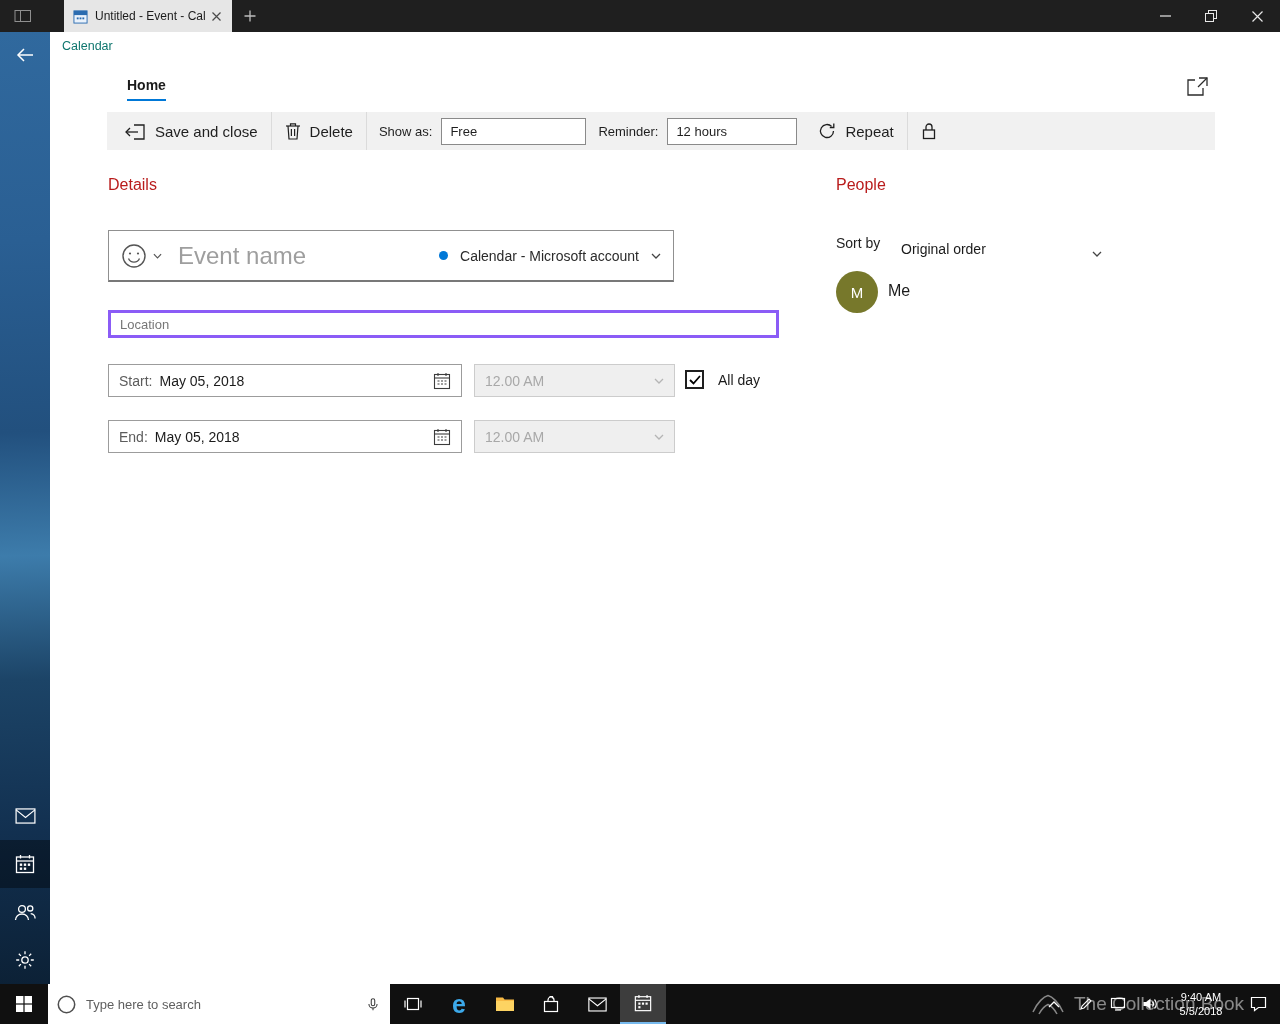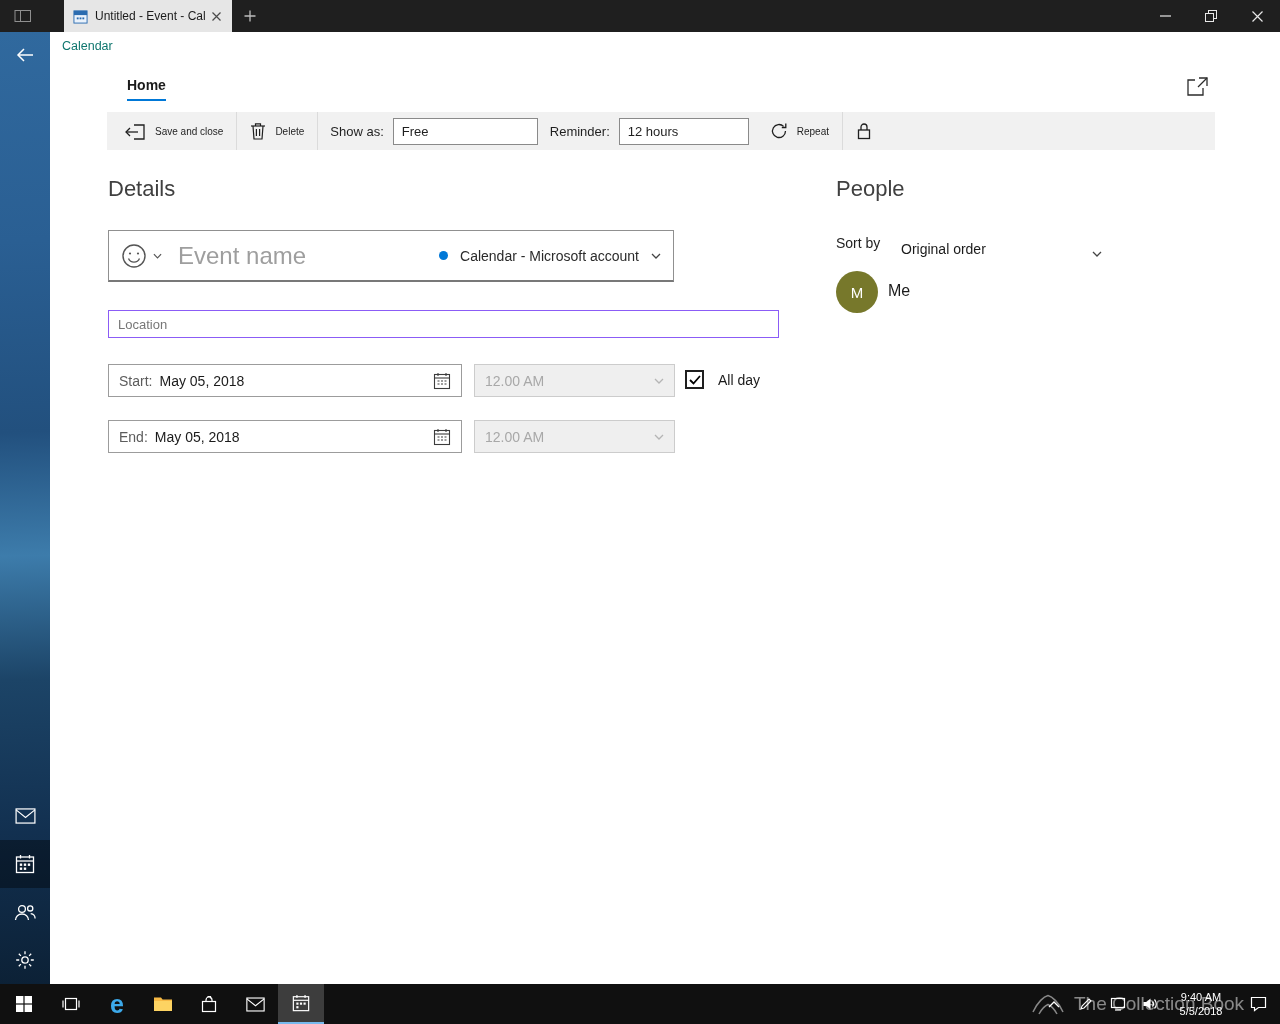--- a/index.html
+++ b/index.html
@@ -36,47 +36,47 @@
 
   .app-title { position:absolute; left:62px; top:39px; font-size:12.5px; color:#0f766e; z-index:11; }
   .home-tab { position:absolute; left:127px; top:77px; font-size:14px; font-weight:bold;
     color:#1b1b1b; padding-bottom:6px; border-bottom:2px solid #0078d7; z-index:11; }
   .popout-btn { position:absolute; left:1184px; top:74px; width:26px; height:24px; z-index:11;
     display:flex; align-items:center; justify-content:center; }
 
   
   .toolbar { position:absolute; left:107px; top:112px; width:1108px; height:38px;
     background:#f1f1f1; display:flex; align-items:center; z-index:11; padding-left:4px; }
-  .tb-btn { display:flex; align-items:center; gap:9px; font-size:10px; color:#1f1f1f;
+  .tb-btn { display:flex; align-items:center; gap:9px; font-size:15px; color:#1f1f1f;
     padding:0 13px; height:38px; }
   .tb-sep { width:1px; height:38px; background:#dbdbdb; }
   .tb-label { font-size:13px; color:#1f1f1f; margin-left:12px; }
   .tb-combo { height:27px; background:#fff; border:1px solid #8a8a8a; margin-left:9px;
     display:flex; align-items:center; padding:0 8px; font-size:13px; color:#1f1f1f; }
   .w145 { width:145px; } .w130 { width:130px; }
   .lock-btn { width:42px; height:38px; display:flex; align-items:center; justify-content:center; }
 
   
-  .section-h { position:absolute; font-size:22px; color:#404040; z-index:11; }
+  .section-h { position:absolute; font-size:16px; color:#b91c1c; z-index:11; }
   .h-details { left:108px; top:176px; }
   .h-people { left:836px; top:176px; }
 
   .event-box { position:absolute; left:108px; top:230px; width:566px; height:52px;
     border:1px solid #909090; border-bottom:2px solid #787878; display:flex;
     align-items:center; padding:0 12px; z-index:11; background:#fff; }
   .smiley-wrap { display:flex; align-items:center; gap:6px; }
   .event-input { flex:1; border:none; outline:none; font-size:24px; color:#262626;
     margin-left:16px; min-width:60px; font-family:inherit; background:transparent; }
   .event-input::placeholder { color:#9e9e9e; opacity:1; }
   .acct { display:flex; align-items:center; gap:12px; }
   .acct-dot { width:9px; height:9px; border-radius:50%; }
   .acct-label { font-size:14px; color:#2b2b2b; }
 
   .loc-input { position:absolute; left:108px; top:310px; width:671px; height:28px;
-    border:1px solid #8b5cf6; padding:0 9px; font-size:13px; color:#262626; z-index:11;
+    border:3px solid #8b5cf6; padding:0 9px; font-size:13px; color:#262626; z-index:11;
     outline:none; font-family:inherit; }
   .loc-input::placeholder { color:#767676; opacity:1; }
 
   .date-field { position:absolute; width:354px; height:33px; border:1px solid #9c9c9c;
     display:flex; align-items:center; padding:0 10px; font-size:14px; z-index:11;
     background:#fff; }
   .df-label { color:#5c5c5c; }
   .df-value { color:#1b1b1b; margin-left:7px; }
   .df-ico { margin-left:auto; display:flex; }
   .date-start { left:108px; top:364px; } .date-end { left:108px; top:420px; }
@@ -380,20 +380,31 @@
 
   <div class="taskbar">
     <div class="tk-start">
       <svg width="16" height="16" viewBox="0 0 16 16" fill="#fff">
         <rect x="0" y="0" width="7.4" height="7.4"></rect>
         <rect x="8.6" y="0" width="7.4" height="7.4"></rect>
         <rect x="0" y="8.6" width="7.4" height="7.4"></rect>
         <rect x="8.6" y="8.6" width="7.4" height="7.4"></rect>
       </svg>
     </div>
+    <div class="search-box">
+      <svg width="21" height="21" viewBox="0 0 22 22" fill="none" stroke="#4f4f4f" stroke-width="1.6">
+        <circle cx="11" cy="11" r="8.6"></circle>
+      </svg>
+      <input class="search-input" type="text" placeholder="Type here to search" style="">
+      <svg width="14" height="19" viewBox="0 0 24 24" fill="none" stroke="#3a3a3a" stroke-width="1.8">
+        <rect x="9" y="2" width="6" height="12" rx="3"></rect>
+        <path d="M5 11a7 7 0 0 0 14 0"></path>
+        <path d="M12 18v4"></path>
+      </svg>
+    </div>
     <div class="tk-btn">
       <svg width="18" height="16" viewBox="0 0 18 16" fill="none" stroke="#fff" stroke-width="1.2">
         <rect x="3.5" y="2.5" width="11" height="11"></rect>
         <path d="M1 4.5v7M17 4.5v7"></path>
       </svg>
     </div>
     <div class="tk-btn">
       <span class="edge-e">e</span>
     </div>
     <div class="tk-btn">

